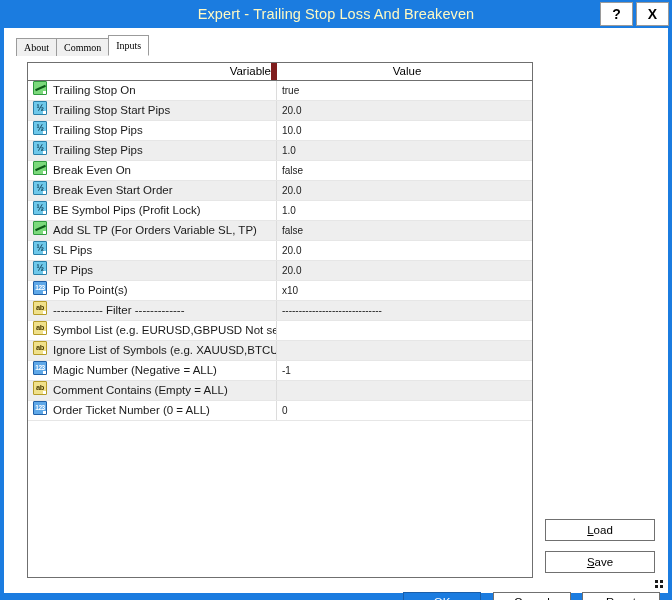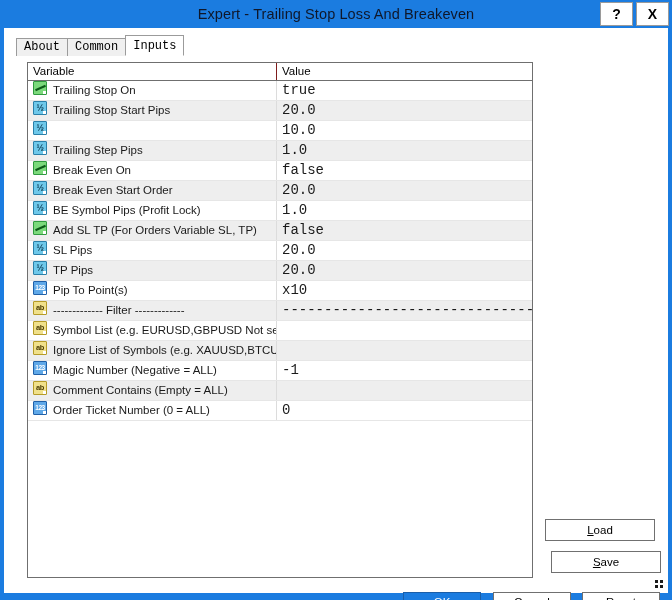--- a/index.html
+++ b/index.html
@@ -32,21 +32,21 @@
     height: 28px;
     background: #1b7ce0;
   }
   #title-text {
     position: absolute;
     left: 0; top: 0;
     width: 672px;
     height: 28px;
     line-height: 28px;
     text-align: center;
-    color: #0f172a;
+    color: #fef9c3;
     font-size: 14.5px;
     font-family: "Liberation Sans", sans-serif;
     letter-spacing: 0.1px;
     white-space: nowrap;
   }
   .titlebtn {
     position: absolute;
     top: 2px;
     width: 33px;
     height: 24px;
@@ -81,28 +81,28 @@
     left: 12px;
     top: 8px;
     height: 20px;
     display: flex;
     align-items: flex-end;
   }
   .tab {
     height: 18px;
     line-height: 17px;
     padding: 0 7px;
-    font-size: 12px;
+    font-size: 10px;
     color: #000000;
     background: #f0f0f0;
     border: 1px solid #9b9b9b;
     border-bottom: none;
     box-sizing: border-box;
     margin-right: -1px;
-    font-family: Liberation Mono, monospace;
+    font-family: Liberation Serif, serif;
     white-space: nowrap;
     cursor: default;
     position: relative;
     z-index: 1;
   }
   .tab.active {
     background: #ffffff;
     height: 21px;
     line-height: 20px;
     border-bottom: 1px solid #ffffff;
@@ -134,22 +134,22 @@
     line-height: 17px;
     color: #000000;
     padding-left: 5px;
     box-sizing: border-box;
     font-family: "Liberation Sans", sans-serif;
     background: #ffffff;
     cursor: default;
     overflow: hidden;
     white-space: nowrap;
   }
-  .hcell.var { width: 249px; border-right: 1px solid #7f1d1d; }
-  .hcell.val { flex: 1; }
+  .hcell.var { width: 249px; border-right: 6px solid #7f1d1d; text-align: right; }
+  .hcell.val { flex: 1; text-align: center; }
 
   .grow {
     display: flex;
     height: 20px;
     box-sizing: border-box;
     border-bottom: 1px solid #e6e6e6;
     background: #ffffff;
     cursor: default;
   }
   .grow.alt { background: #eeeeee; }
@@ -157,28 +157,28 @@
   .cell-var {
     width: 249px;
     display: flex;
     align-items: flex-start;
     box-sizing: border-box;
     overflow: hidden;
     border-right: 1px solid #dcdcdc;
   }
   .cell-val {
     flex: 1;
-    font-size: 14px;
+    font-size: 10px;
     line-height: 19px;
     color: #1a1a1a;
     padding-left: 5px;
     box-sizing: border-box;
     white-space: nowrap;
     overflow: hidden;
-    font-family: Liberation Mono, monospace;
+    font-family: Liberation Sans, sans-serif;
   }
   .vname {
     font-size: 11.5px;
     color: #1a1a1a;
     white-space: nowrap;
     overflow: hidden;
     font-family: "Liberation Sans", sans-serif;
     line-height: 19px;
   }
 
@@ -279,21 +279,21 @@
     border: 1px solid #707070;
     box-sizing: border-box;
     font-size: 11.5px;
     line-height: 20px;
     text-align: center;
     color: #000000;
     font-family: "Liberation Sans", sans-serif;
     cursor: default;
   }
   #btn-load { left: 541px; top: 491px; }
-  #btn-save { left: 541px; top: 523px; margin-left: 6px; }
+  #btn-save { left: 541px; top: 523px; }
   .mnem { text-decoration: underline; }
 
   
   .botbtn {
     position: absolute;
     top: 564px;
     width: 78px;
     height: 21px;
     border: 1px solid #707070;
     box-sizing: border-box;
@@ -365,20 +365,21 @@
           <div class="grow alt">
             <div class="cell-var">
               <span class="ico dbl"></span>
               <span class="vname">Trailing Stop Start Pips</span>
             </div>
             <div class="cell-val">20.0</div>
           </div>
           <div class="grow">
             <div class="cell-var">
               <span class="ico dbl"></span>
+              <span class="vname">Trailing Stop Pips</span>
             </div>
             <div class="cell-val">10.0</div>
           </div>
           <div class="grow alt">
             <div class="cell-var">
               <span class="ico dbl"></span>
               <span class="vname">Trailing Step Pips</span>
             </div>
             <div class="cell-val">1.0</div>
           </div>

